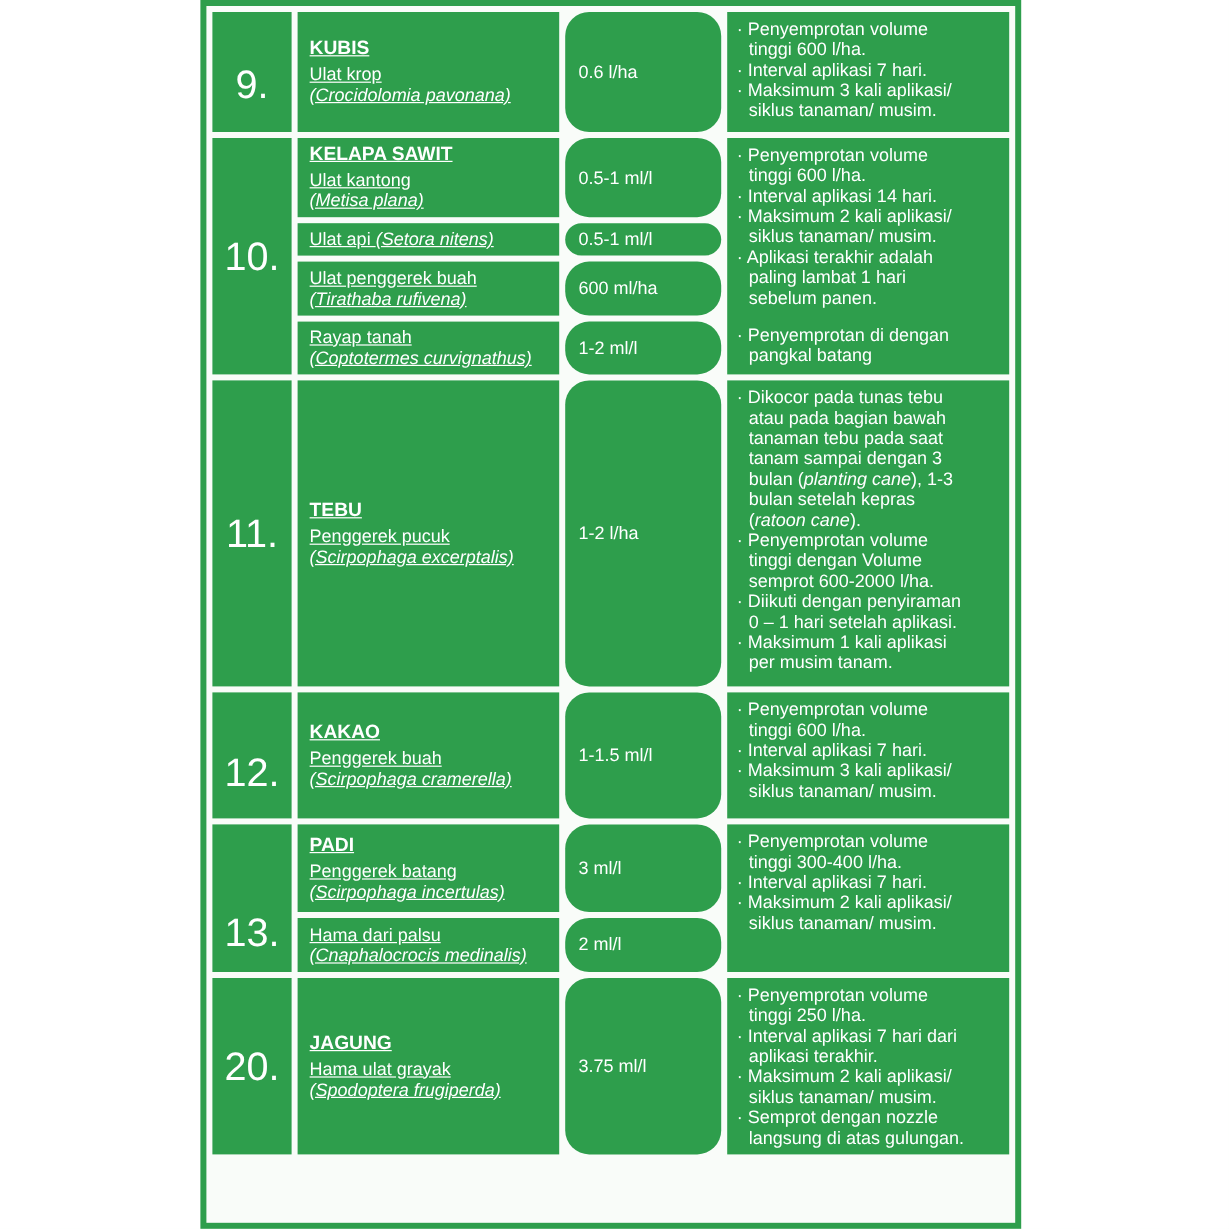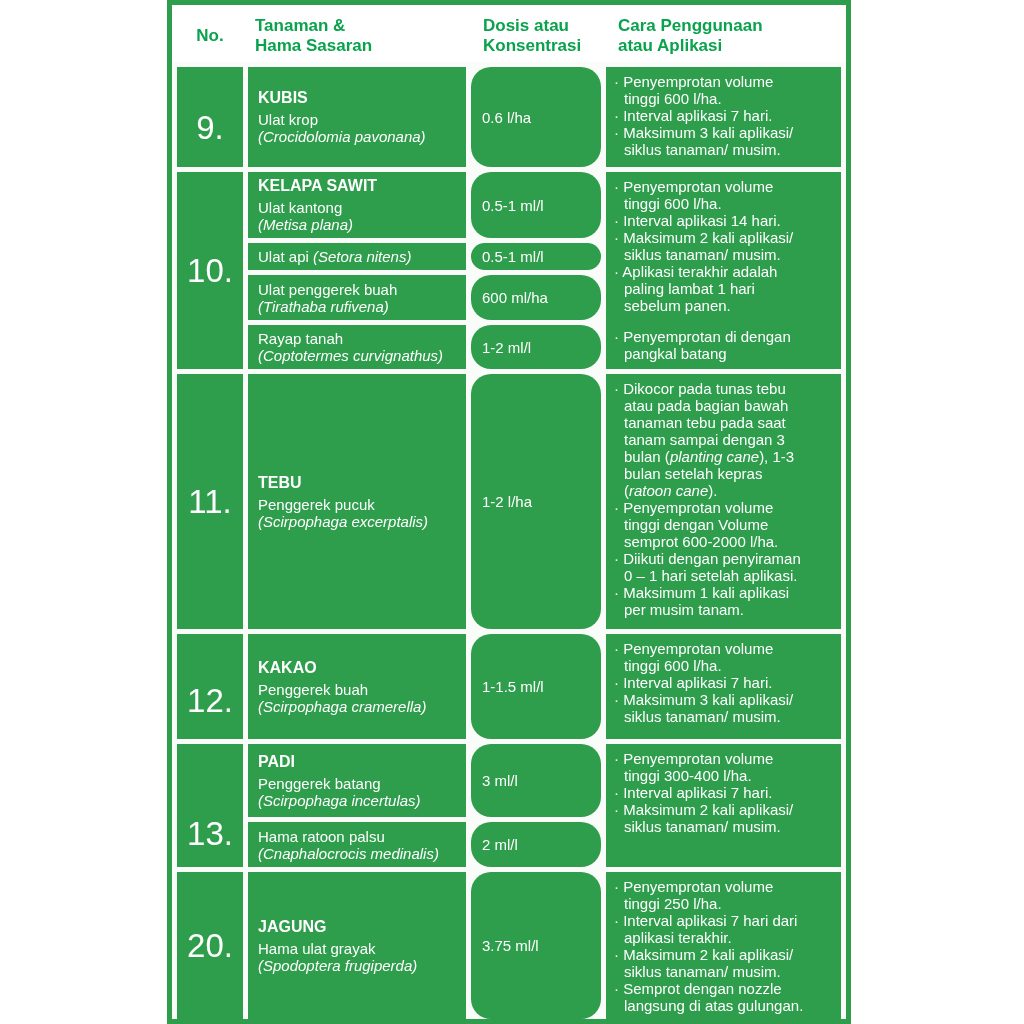--- a/index.html
+++ b/index.html
@@ -36,44 +36,35 @@
     background:#2e9e4c; color:#ffffff;
     font-size:15px; line-height:17px;
     vertical-align:middle;
     padding:5px 8px;
   }
   td.cell-no {
     text-align:center; font-size:33px; line-height:1;
     padding:0;
   }
   td.cell-no .num { display:inline-block; }
-  td.cell-pest { padding-left:10px; }
+  td.cell-pest { padding-left:10px;text-decoration:underline; }
   .crop-name { font-weight:bold; font-size:16px; margin-bottom:5px; }
   .pest-latin, .it { font-style:italic; }
   td.cell-dose { padding-left:11px;border-radius:20px; }
   td.cell-cara { vertical-align:top; padding:6px 16px 5px 8px; }
   .bullet {
     white-space:pre-line;
     padding-left:10px; text-indent:-10px;
   }
   .bullet.gap { margin-top:14px; }
 </style>
 </head>
 <body>
 
 <div class="sheet">
-  <div class="header-row">
-    <div class="hc h-no">No.</div>
-    <div class="hc h-tanaman">Tanaman &amp;
-Hama Sasaran</div>
-    <div class="hc h-dosis">Dosis atau
-Konsentrasi</div>
-    <div class="hc h-cara">Cara Penggunaan
-atau Aplikasi</div>
-  </div>
   <table class="body-table">
     <colgroup>
       <col style="width:66px">
         <col style="width:218px">
         <col style="width:130px">
         <col>
     </colgroup>
     <tbody id="tbody">
         <tr style="height: 100px;">
           <td class="cell-no" rowspan="1"><span class="num" style="transform: translateY(10px);">9.</span></td>
@@ -184,21 +175,21 @@
           <td class="cell-cara" rowspan="2">
             <div class="bullet">· <span>Penyemprotan volume
 tinggi 300-400 l/ha.</span></div>
             <div class="bullet">· <span>Interval aplikasi 7 hari.</span></div>
             <div class="bullet">· <span>Maksimum 2 kali aplikasi/
 siklus tanaman/ musim.</span></div>
           </td>
         </tr>
         <tr style="height: 45px;">
           <td class="cell-pest">
-            <div class="pest-name">Hama ratoon palsu</div>
+            <div class="pest-name">Hama dari palsu</div>
             <div class="pest-latin">(Cnaphalocrocis medinalis)</div>
           </td>
           <td class="cell-dose">2 ml/l</td>
         </tr>
         <tr style="height: 144px;">
           <td class="cell-no" rowspan="1"><span class="num" style="transform: translateY(0px);">20.</span></td>
           <td class="cell-pest">
             <div class="crop-name">JAGUNG</div>
             <div class="pest-name">Hama ulat grayak</div>
             <div class="pest-latin">(Spodoptera frugiperda)</div>

